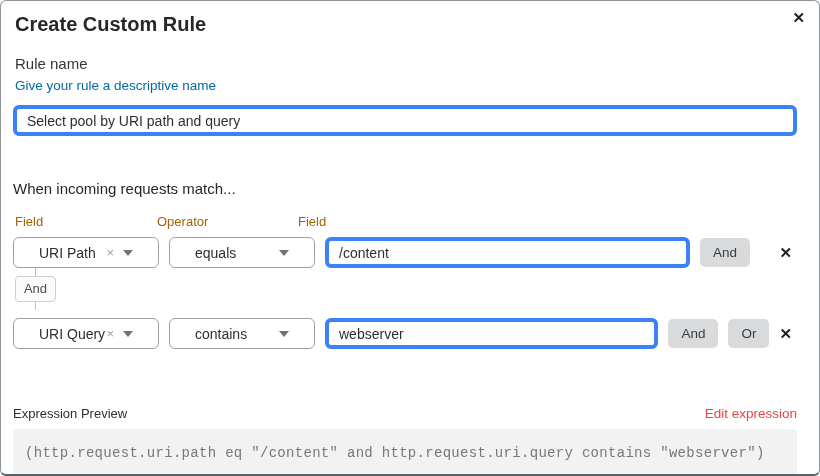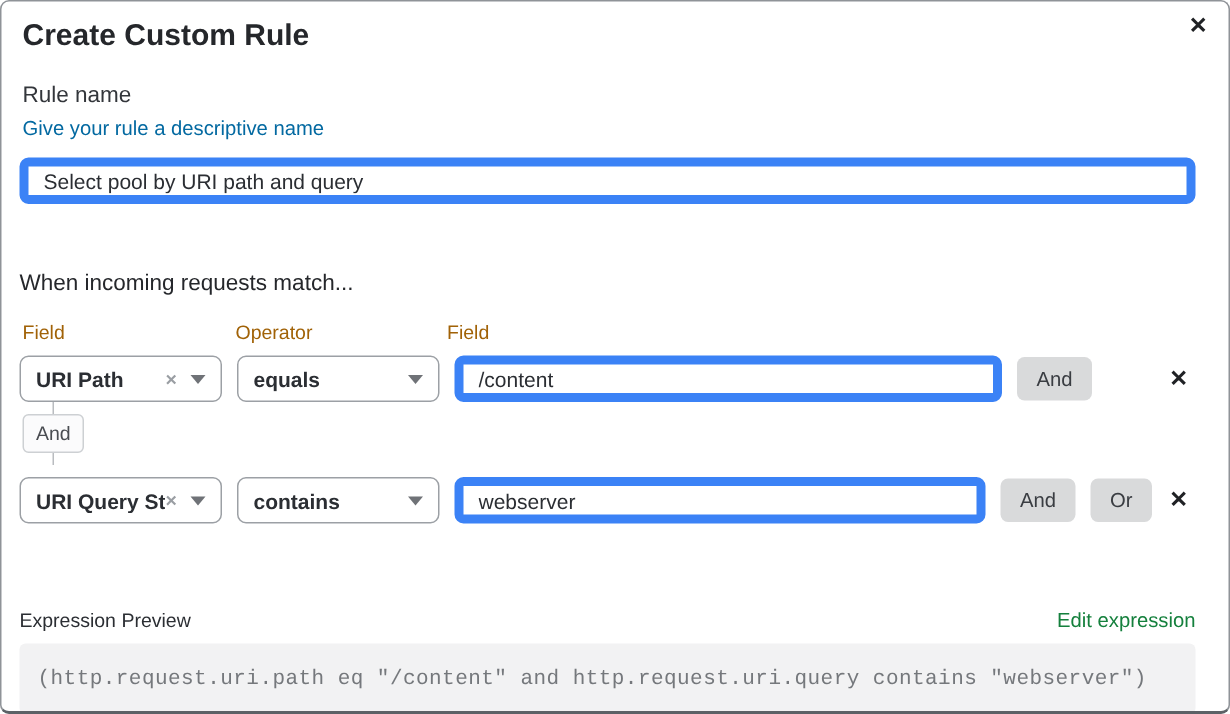--- a/index.html
+++ b/index.html
@@ -46,21 +46,21 @@
     font-size: 15px;
     color: #33363b;
   }
   .rule-help {
     margin: 6px 0 0 2px;
     font-size: 13.5px;
     color: #0369a1;
   }
   .text-input {
     height: 31px;
-    border: 6px solid #3b82f6;
+    border: 4px solid #3b82f6;
     border-radius: 6px;
     padding: 0 10px;
     font-family: "Liberation Sans", sans-serif;
     font-size: 14px;
     color: #2b2e33;
     background: #fff;
     outline: none;
   }
   .rule-input {
     display: block;
@@ -83,34 +83,33 @@
   }
   .col-labels .col-field    { width: 144px; padding-left: 2px; }
   .col-labels .col-operator { width: 141px; }
 
   .rule-row {
     display: flex;
     align-items: center;
     margin-top: 8px;
   }
   .select-box {
-    width: 135px;
+    width: 146px;
     height: 31px;
     border: 1px solid #9ca0a5;
     border-radius: 6px;
     background: #fff;
     display: flex;
     align-items: center;
-    padding: 0 10px;
+    padding: 0 25px;
     margin-right: 10px;
     font-size: 14px;
     color: #2b2e33;
     cursor: pointer;
     flex-shrink: 0;
-    font-weight: bold;
   }
   .select-box .sel-label {
     flex: 1;
     white-space: nowrap;
     overflow: hidden;
   }
   .clear-x {
     color: #9a9ea3;
     font-size: 13px;
     margin-right: 9px;
@@ -172,21 +171,21 @@
     color: #4a4d52;
   }
 
   .expr-row {
     display: flex;
     justify-content: space-between;
     align-items: flex-end;
     margin-top: 57px;
   }
   .expr-label { font-size: 13px; color: #2b2e33; }
-  .expr-link  { font-size: 13.5px; color: #15803d; text-decoration: none; cursor: pointer; }
+  .expr-link  { font-size: 13.5px; color: #ef4444; text-decoration: none; cursor: pointer; }
 
   .code-block {
     margin-top: 8px;
     background: #f2f2f3;
     border-radius: 4px;
     padding: 16px 12px 15px 12px;
     font-family: "Liberation Mono", monospace;
     font-size: 14px;
     letter-spacing: 0.3px;
     color: #75787c;

